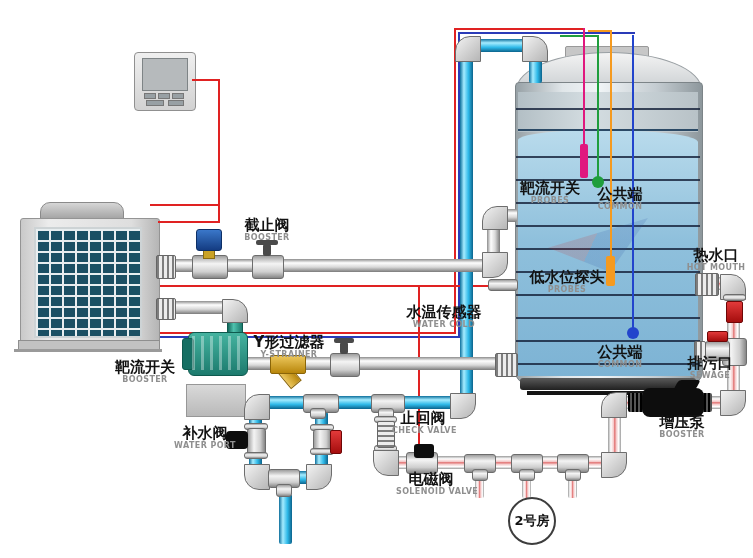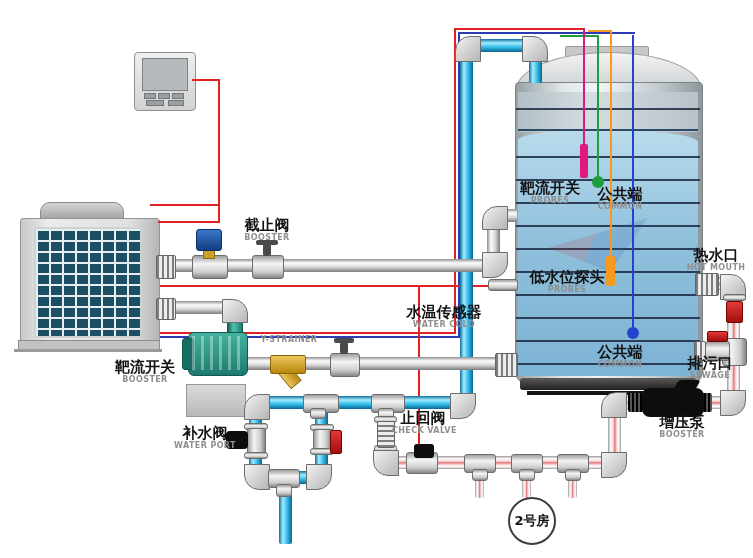--- a/index.html
+++ b/index.html
@@ -92,20 +92,21 @@
     <span class="zh">靶流开关</span>
     <span class="sub">BOOSTER</span>
   </div>
 
   <div class="ph" style="left:244px;top:357px;width:256px;"></div>
   <div class="rib" style="left:495px;top:353px;width:21px;height:22px;"></div>
 
   <div style="position:absolute;left:270px;top:355px;width:34px;height:17px;background:linear-gradient(180deg,#ecc75c,#b8860b);border:1px solid #8a6508;border-radius:2px;z-index:9;"></div>
   <div style="position:absolute;left:283px;top:367px;width:12px;height:18px;background:linear-gradient(90deg,#ecc75c,#b8860b);border:1px solid #8a6508;transform:rotate(-40deg);z-index:8;"></div>
   <div class="lbl" style="left:230px;top:335px;width:118px;">
+    <span class="zh">Y形过滤器</span>
     <span class="sub">Y-STRAINER</span>
   </div>
 
   <div class="fit" style="left:330px;top:353px;width:28px;height:22px;"></div>
   <div class="handle" style="left:340px;top:342px;width:8px;height:12px;"></div>
   <div class="handle" style="left:334px;top:338px;width:20px;height:5px;"></div>
 
   <div class="ch" style="left:258px;top:396px;width:202px;"></div>
   <div class="elb rtl" style="left:244px;top:394px;"></div>
   <div class="cv" style="left:249px;top:416px;height:14px;"></div>
@@ -246,20 +247,24 @@
     <span class="zh">增压泵</span>
     <span class="sub">BOOSTER</span>
   </div>
   <div class="elb rtl" style="left:601px;top:392px;"></div>
   <div class="pkv" style="left:608px;top:412px;height:44px;"></div>
   <div class="elb rbr" style="left:601px;top:452px;"></div>
 
   <div class="pkh" style="left:395px;top:456px;width:215px;"></div>
   <div class="fit" style="left:406px;top:452px;width:30px;height:20px;"></div>
   <div class="blk" style="left:414px;top:444px;width:20px;height:14px;"></div>
+  <div class="lbl" style="left:396px;top:472px;width:70px;">
+    <span class="zh">电磁阀</span>
+    <span class="sub">SOLENOID VALVE</span>
+  </div>
   <div class="fit" style="left:464px;top:454px;width:30px;height:17px;"></div>
   <div class="fit" style="left:472px;top:469px;width:14px;height:10px;"></div>
   <div class="pkv" style="left:475px;top:478px;width:9px;height:20px;"></div>
   <div class="fit" style="left:511px;top:454px;width:30px;height:17px;"></div>
   <div class="fit" style="left:519px;top:469px;width:14px;height:10px;"></div>
   <div class="pkv" style="left:522px;top:478px;width:9px;height:20px;"></div>
   <div class="fit" style="left:557px;top:454px;width:30px;height:17px;"></div>
   <div class="fit" style="left:565px;top:469px;width:14px;height:10px;"></div>
   <div class="pkv" style="left:568px;top:478px;width:9px;height:20px;"></div>
 

